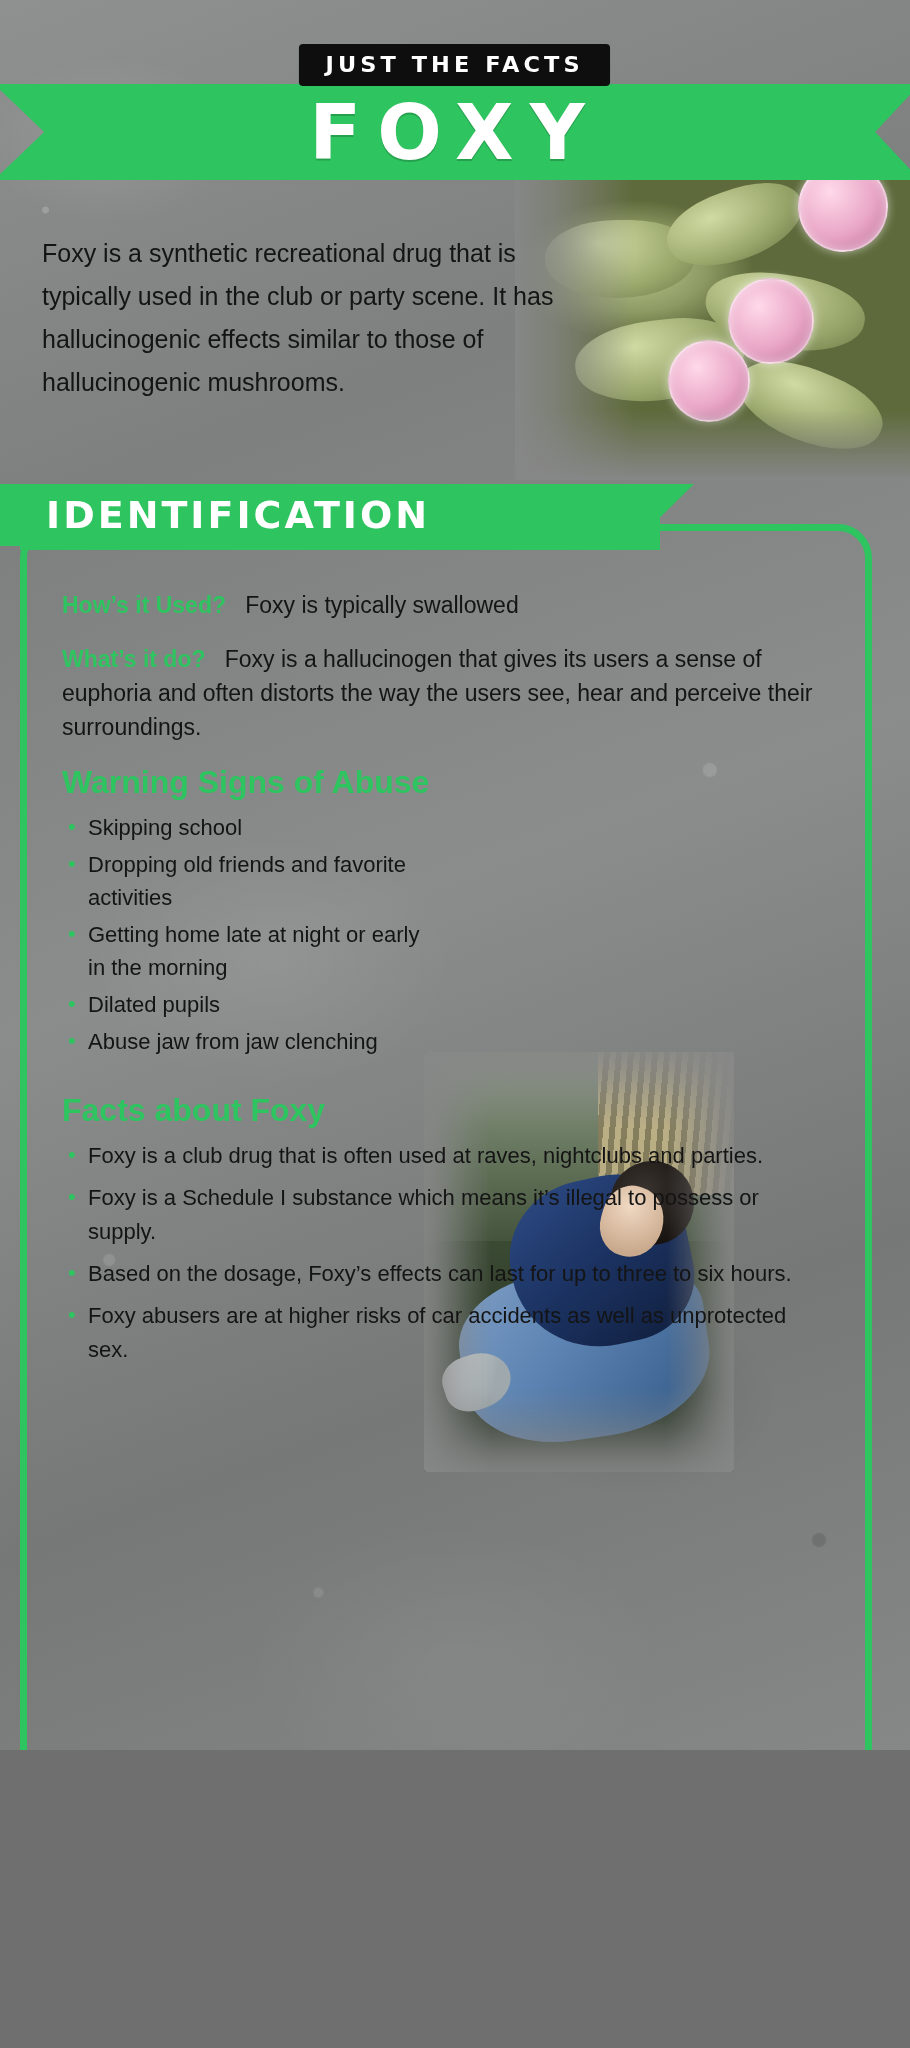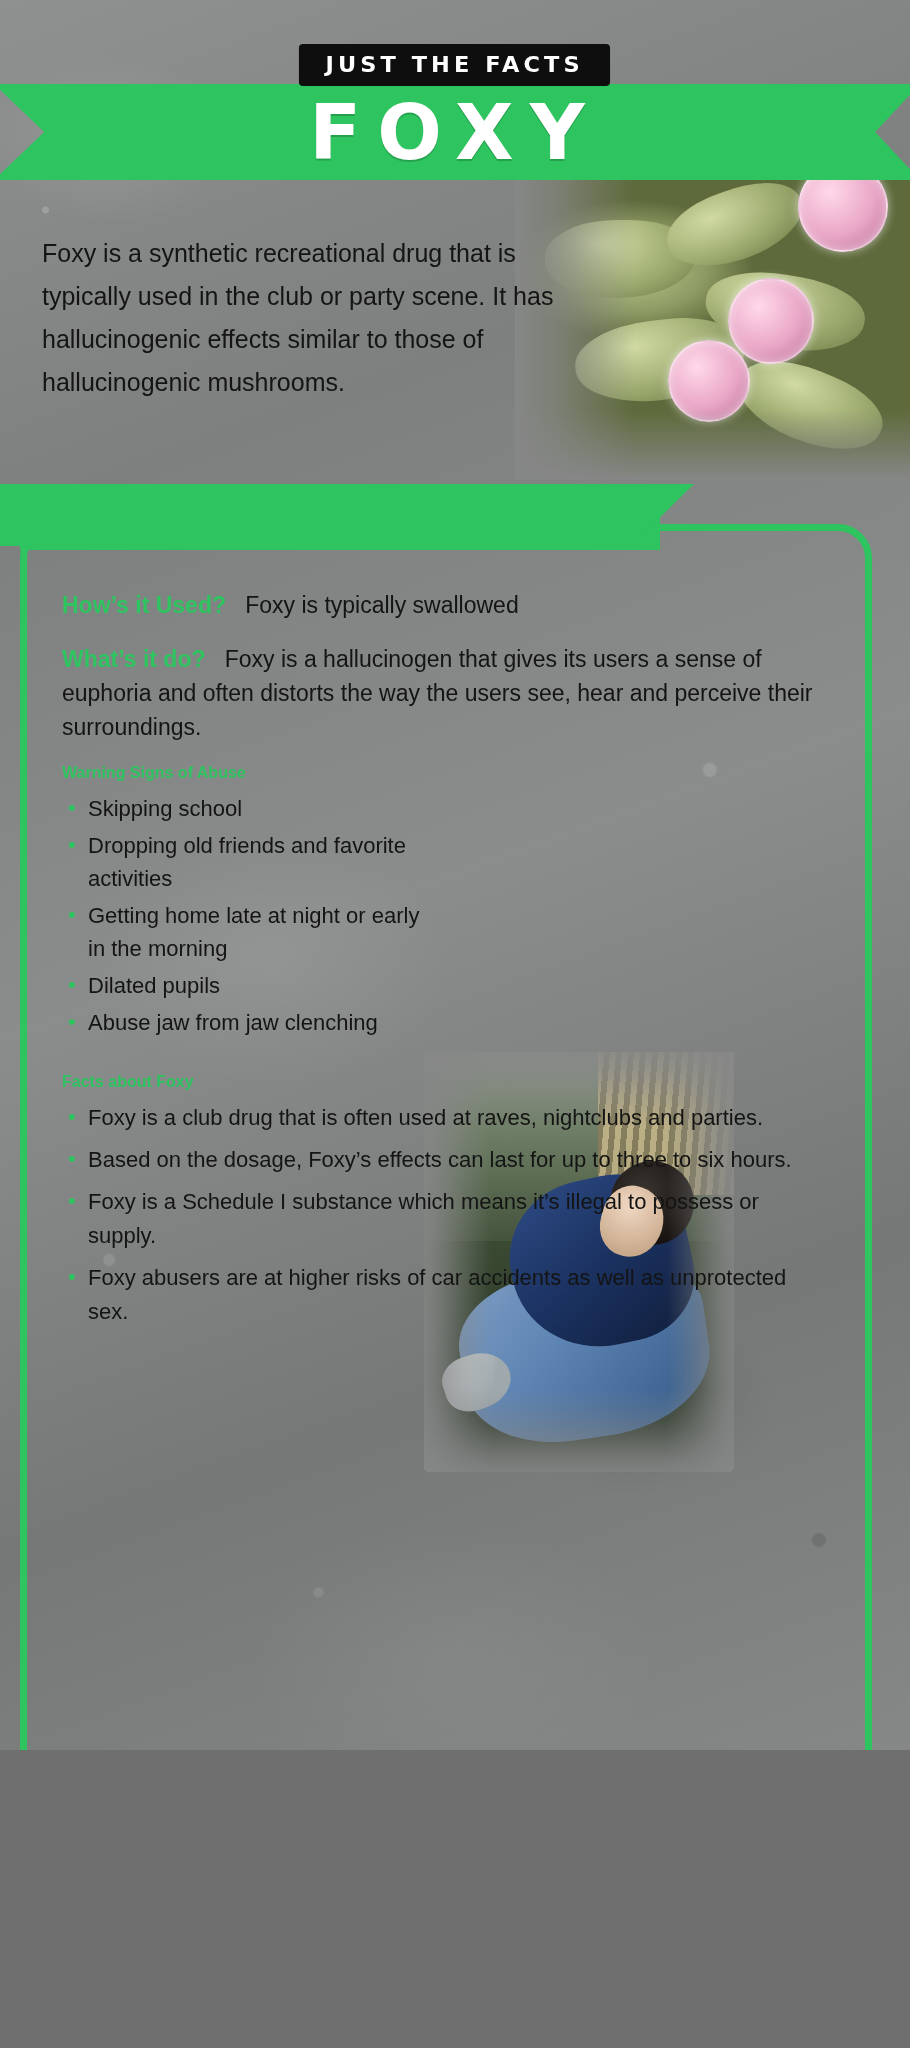--- a/index.html
+++ b/index.html
@@ -217,21 +217,21 @@
     font-size: 23px;
     line-height: 34px;
     margin-bottom: 20px;
   }
   .blk .q { font-size: 23px; }
 
   .row-streetnames { margin-bottom: 16px; }
 
   h3.sec {
     color: #2ec45f;
-    font-size: 16px;
+    font-size: 32px;
     font-weight: bold;
     margin: 0 0 10px 0;
   }
 
   ul.bullets {
     list-style: none;
     margin: 0;
     padding: 0;
   }
   ul.bullets li {
@@ -372,20 +372,21 @@
   <div class="just-facts-wrap">
     <div class="just-facts">JUST THE FACTS</div>
   </div>
   <div class="title-banner"></div>
   <div class="title-banner-right"></div>
   <div class="title-text">FOXY</div>
 
   <div class="intro">Foxy is a synthetic recreational drug that is typically used in the club or party scene.  It has hallucinogenic effects similar to those of hallucinogenic mushrooms.</div>
 
   <div class="ident-banner"></div>
+  <div class="ident-text">IDENTIFICATION</div>
 
   <div class="frame-notch"></div>
   <div class="content-frame"></div>
 
   <div class="teen-photo">
     <div class="wall"></div>
     <div class="stripes"></div>
     <div class="floor"></div>
     <div class="jeans"></div>
     <div class="jacket"></div>
@@ -418,20 +419,20 @@
         <li>Getting home late at night or early in the morning</li>
         <li>Dilated pupils</li>
         <li>Abuse jaw from jaw clenching</li>
       </ul>
     </div>
 
     <div class="facts-block">
       <h3 class="sec">Facts about Foxy</h3>
       <ul class="bullets">
         <li>Foxy is a club drug that is often used at raves, nightclubs and parties.</li>
+        <li>Foxy is a Schedule I substance which means it’s illegal to possess or supply.</li>
         <li>Based on the dosage, Foxy’s effects can last for up to three to six hours.</li>
-        <li>Foxy is a Schedule I substance which means it’s illegal to possess or supply.</li>
         <li>Foxy abusers are at higher risks of car accidents as well as unprotected sex.</li>
       </ul>
     </div>
 
   </div>
 </div>
 
 </body></html>

